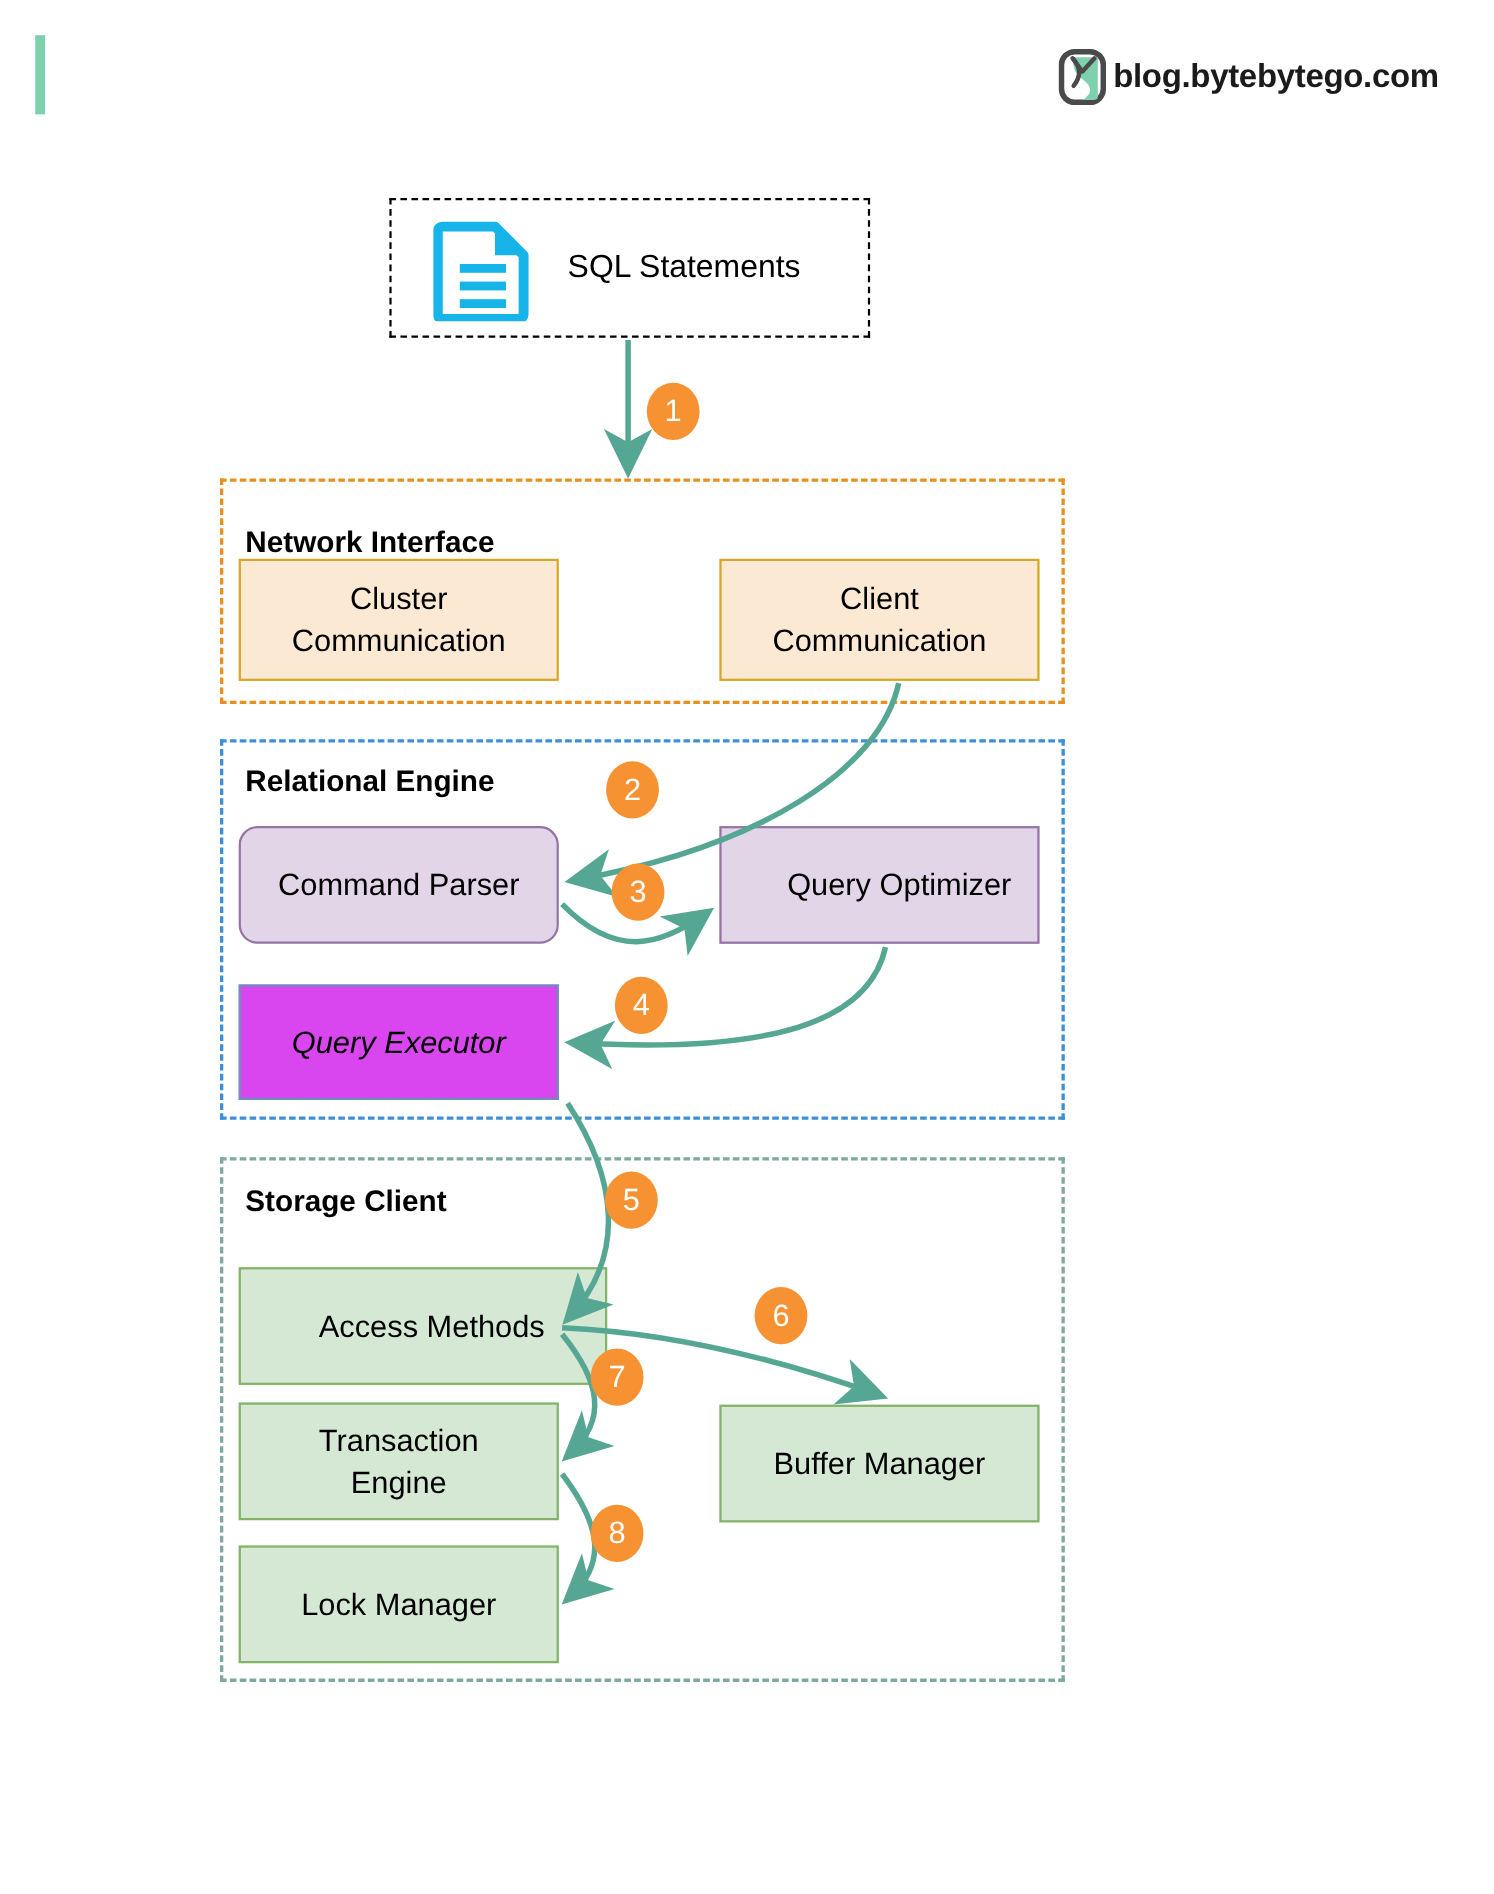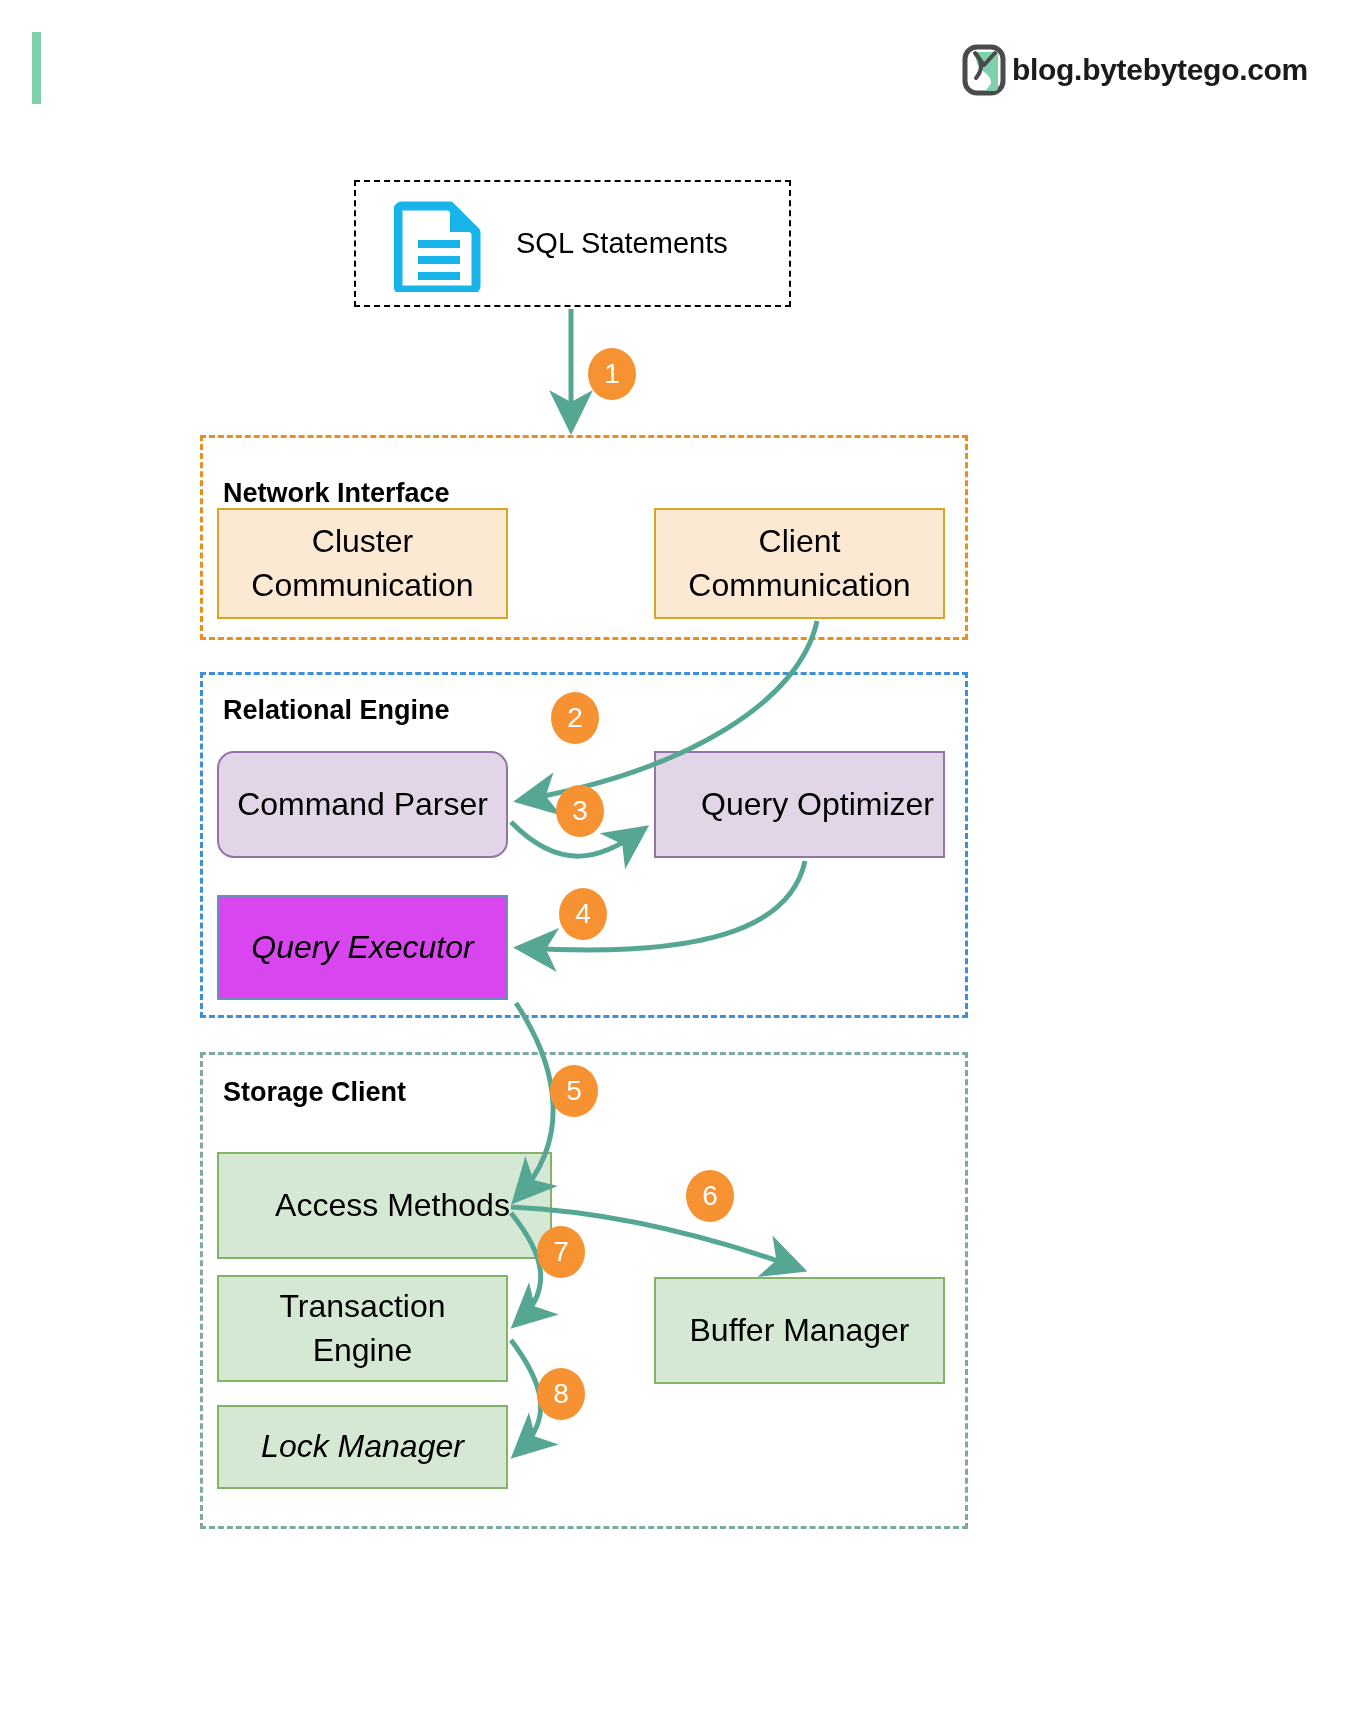--- a/index.html
+++ b/index.html
@@ -66,21 +66,21 @@
     color: #000000;
     white-space: nowrap;
   }
   .node {
     position: absolute;
     box-sizing: border-box;
     display: flex;
     align-items: center;
     justify-content: center;
     text-align: center;
-    font-size: 32px;
+    font-size: 28px;
     line-height: 1.35;
     color: #000000;
     border-width: 2px;
     border-style: solid;
   }
 
   
   #sql-frame {
     position: absolute;
     left: 354px; top: 180px;
@@ -134,21 +134,21 @@
   .node-green  { background: #d5e8d4; border-color: #82b366; }
 
   
   #node-cluster-comm  { left: 217px; top: 508px; width: 291px; height: 111px; }
   #node-client-comm   { left: 654px; top: 508px; width: 291px; height: 111px; }
   #node-command-parser{ left: 217px; top: 751px; width: 291px; height: 107px; border-radius: 17px; }
   #node-query-optim   { left: 654px; top: 751px; width: 291px; height: 107px; padding-left: 36px; }
   #node-query-exec    { left: 217px; top: 895px; width: 291px; height: 105px; }
   #node-access-methods{ left: 217px; top: 1152px; width: 335px; height: 107px; padding-left: 16px; }
   #node-txn-manager   { left: 217px; top: 1275px; width: 291px; height: 107px; }
-  #node-lock-manager  { left: 217px; top: 1405px; width: 291px; height: 84px; font-style: italic; }
+  #node-lock-manager  { left: 217px; top: 1405px; width: 291px; height: 107px; }
   #node-buffer-manager{ left: 654px; top: 1277px; width: 291px; height: 107px; }
 
   
   #arrow-layer {
     position: absolute;
     left: 0; top: 0;
     width: 1358px; height: 1722px;
     pointer-events: none;
   }
 

